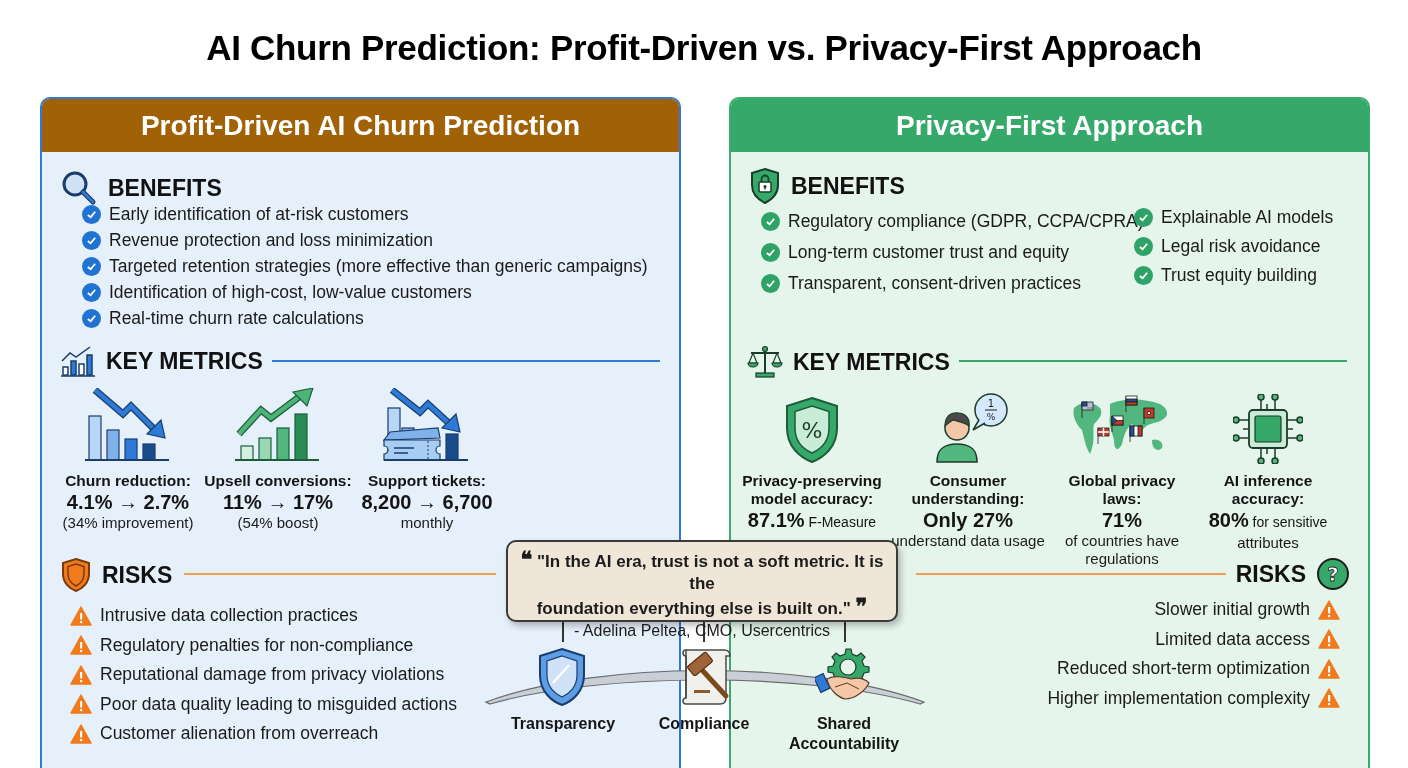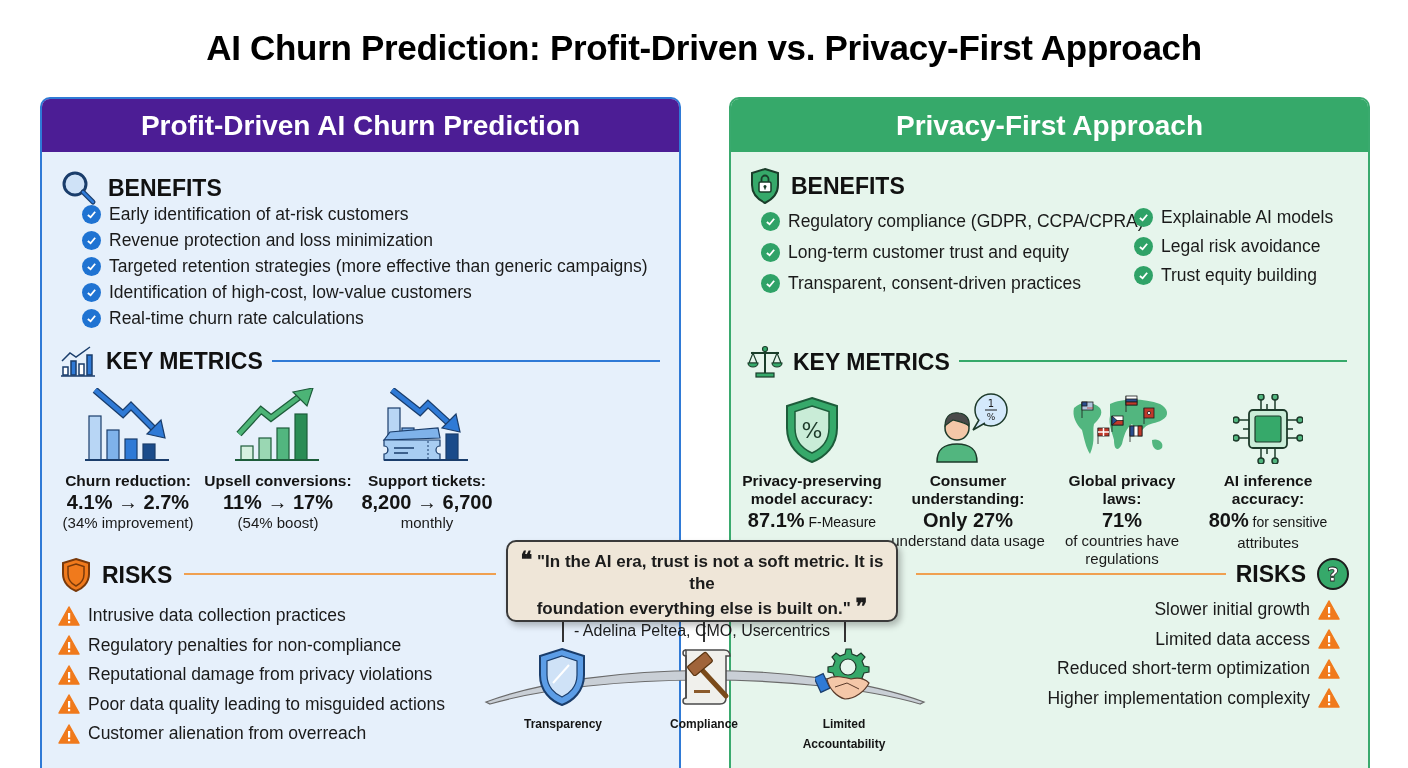--- a/index.html
+++ b/index.html
@@ -14,21 +14,21 @@
   .panel {
     position: absolute; top: 97px; width: 641px; height: 690px;
     border-radius: 10px; overflow: hidden;
   }
   .panel.left { left: 40px; background: #e6f0fb; border: 2px solid #2f7ad6; }
   .panel.right { left: 729px; background: #e6f5ec; border: 2px solid #3aaa6e; }
   .panel-header {
     height: 53px; display: flex; align-items: center; justify-content: center;
     color: #fff; font-size: 28px; font-weight: 700;
   }
-  .panel.left .panel-header { background: #4c1d95; text-align: right; }
+  .panel.left .panel-header { background: #a16207; text-align: right; }
   .panel.right .panel-header { background: #36a96a; }
 
   .section-title {
     position: absolute; display: flex; align-items: center; gap: 10px;
     font-size: 23px; font-weight: 700; color: #111;
   }
   .section-rule { position: absolute; height: 2px; }
 
   .list { position: absolute; list-style: none; }
   .list li { display: flex; align-items: center; gap: 8px; font-size: 17.5px; height: 26px; color: #1a1a1a; }
@@ -53,21 +53,21 @@
   .quote-box {
     position: absolute; left: 506px; top: 540px; width: 392px; height: 82px;
     background: #efe6d8; border: 2px solid #3a3a3a; border-radius: 10px;
     box-shadow: 3px 4px 6px rgba(0,0,0,0.25);
     text-align: center; padding-top: 6px; z-index: 5;
   }
   .quote-line { font-size: 17px; font-weight: 700; line-height: 22px; color: #1c1c1c; }
   .quote-author { font-size: 16px; line-height: 22px; color: #1c1c1c; }
   .qmark { font-family: "DejaVu Serif", serif; font-weight: 700; font-size: 22px; }
 
-  .pillar { position: absolute; text-align: center; font-size: 12px; font-weight: 700; line-height: 20px; color: #151515; z-index: 6; }
+  .pillar { position: absolute; text-align: center; font-size: 16px; font-weight: 700; line-height: 20px; color: #151515; z-index: 6; }
   .bridge { position: absolute; left: 480px; top: 620px; z-index: 4; }
   .connector { position: absolute; width: 2px; background: #333; z-index: 4; }
   .center-gap { position: absolute; left: 681px; top: 540px; width: 48px; height: 230px; background: #ffffff; z-index: 3; }
 </style>
 </head>
 <body>
 
 <div class="main-title">AI Churn Prediction: Profit-Driven vs. Privacy-First Approach</div>
 
 <div class="panel left">
@@ -198,21 +198,21 @@
 
   <div class="section-title" style="left:18px; top:458px;">
     <svg width="32" height="36" viewBox="0 0 32 36">
       <path d="M16 2 L29 6 V17 C29 26 22 32 16 34 C10 32 3 26 3 17 V6 Z" fill="#f07a1c" stroke="#7a3a0a" stroke-width="2"></path>
       <path d="M16 7 L24 9.5 V17 C24 23 20 27 16 29 C12 27 8 23 8 17 V9.5 Z" fill="none" stroke="#7a3a0a" stroke-width="1.5"></path>
     </svg>
     <span>RISKS</span>
   </div>
   <div class="section-rule" style="left:142px; top:474px; width:312px; background:#f0a050;"></div>
 
-  <ul class="list" style="left:16px; top:502px;">
+  <ul class="list" style="left:28px; top:502px;">
     <li style="height:29.5px;">
         <svg class="warn" viewBox="0 0 22 20">
           <path d="M11 1 L21 19 H1 Z" fill="#f07a1c" stroke="#f07a1c" stroke-linejoin="round" stroke-width="1.5"></path>
           <rect x="10" y="7" width="2.2" height="6.5" fill="#fff"></rect>
           <rect x="10" y="15" width="2.2" height="2.2" fill="#fff"></rect>
         </svg>
         <span>Intrusive data collection practices</span>
       </li>
     <li style="height:29.5px;">
         <svg class="warn" viewBox="0 0 22 20">
@@ -515,15 +515,15 @@
   <path d="M31 4 l5 0 l1 5 l5 2 l4 -3 l4 4 l-3 4 l2 5 l5 1 l0 5 l-5 1 l-2 5 l3 4 l-4 4 l-4 -3 l-5 2 l-1 5 l-5 0 l-1 -5 l-5 -2 l-4 3 l-4 -4 l3 -4 l-2 -5 l-5 -1 l0 -5 l5 -1 l2 -5 l-3 -4 l4 -4 l4 3 l5 -2 Z" fill="#36a96a" stroke="#1d3a2a" stroke-width="1.2"></path>
   <circle cx="33" cy="22" r="8" fill="#e6f5ec" stroke="#1d3a2a" stroke-width="1.2"></circle>
   <rect x="2" y="30" width="10" height="16" fill="#2f7ad6" stroke="#1a3d6b" stroke-width="1.2" transform="rotate(-25 7 38)"></rect>
   <path d="M12 34 C20 30 28 32 36 34 C44 32 50 34 54 38 C50 46 40 54 30 54 C22 52 14 44 12 34 Z" fill="#f4c7a8" stroke="#5a3a2a" stroke-width="1.2"></path>
   <path d="M20 42 L32 38 L44 44" fill="none" stroke="#5a3a2a" stroke-width="1"></path>
 </svg>
 
 <div class="pillar" style="left:508px; top:714px; width:110px;">Transparency</div>
 <div class="pillar" style="left:649px; top:714px; width:110px;">Compliance</div>
 <div class="pillar" style="left:784px; top:714px; width:120px;">
-  <div>Limited</div>
+  <div>Shared</div>
   <div>Accountability</div>
 </div>
 
 </body></html>

